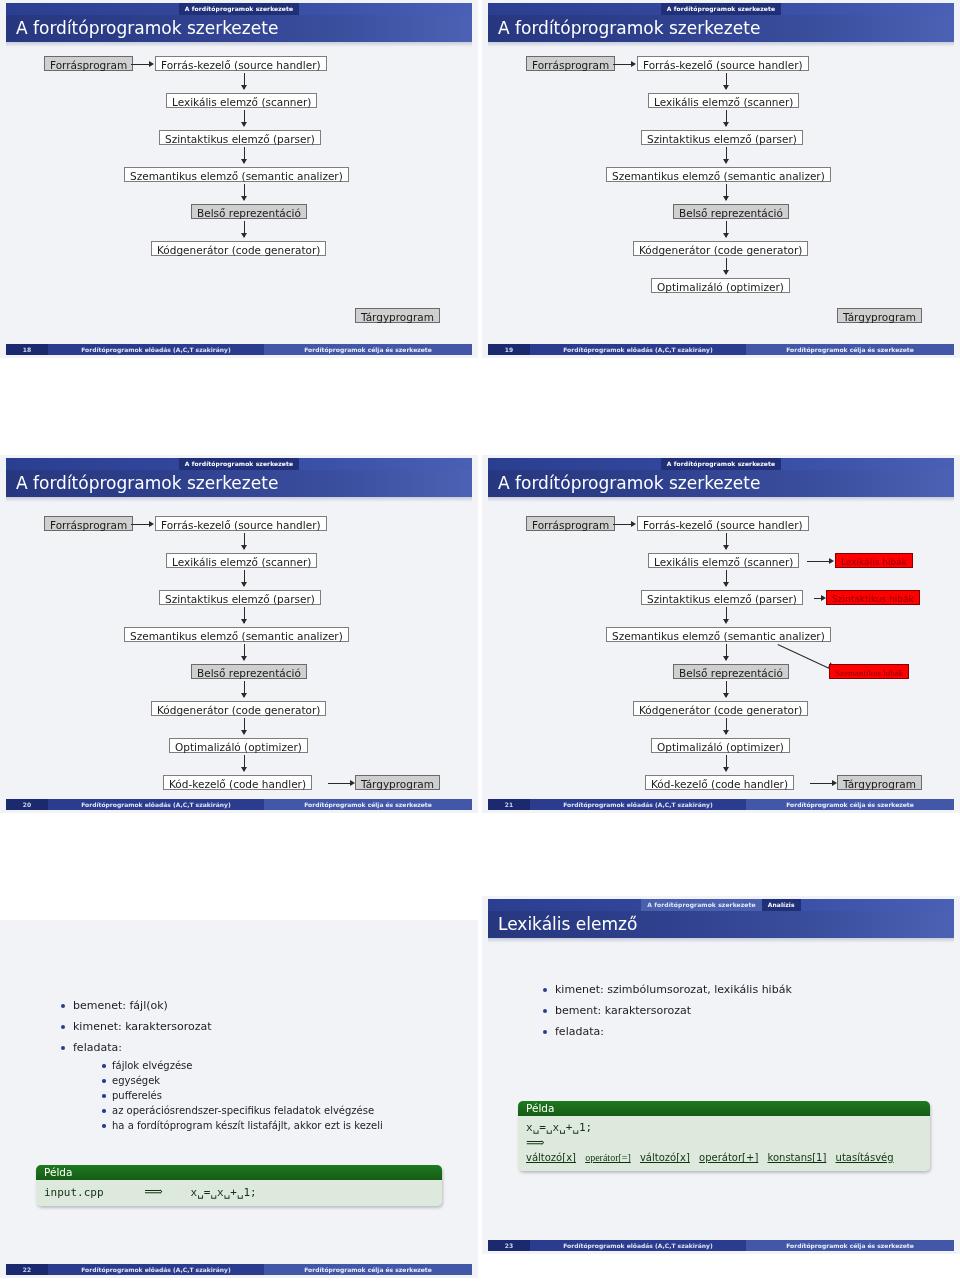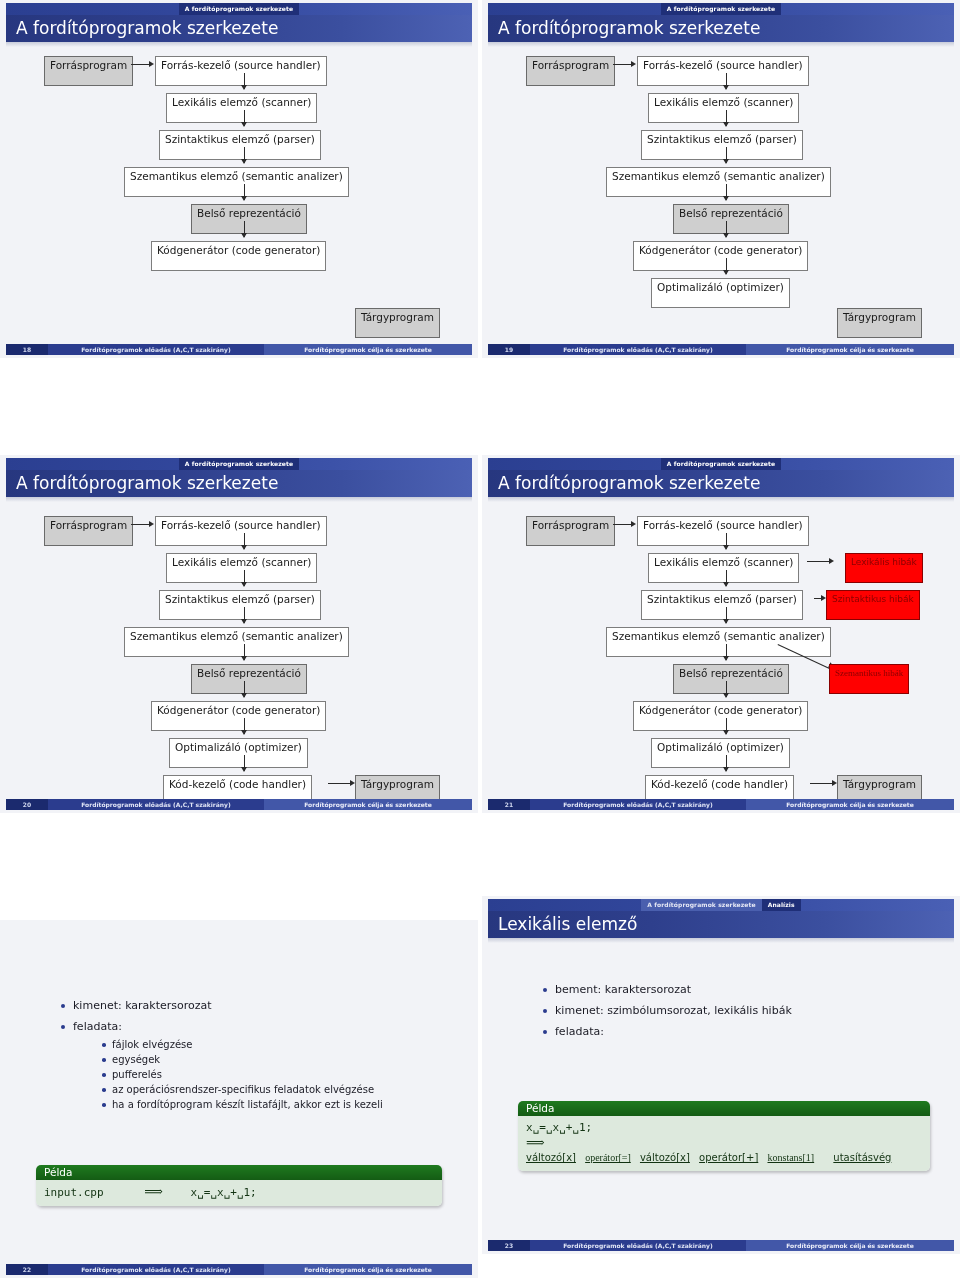--- a/index.html
+++ b/index.html
@@ -32,21 +32,21 @@
   .f-page{width:42px;background:#1b2a6e;color:#cfd6ee;font-size:6px;font-weight:bold;
           line-height:11px;text-align:center;}
   .f-mid{width:216px;background:#2b3c8e;color:#dfe4f5;font-size:6px;font-weight:bold;
          line-height:11px;text-align:center;white-space:nowrap;}
   .f-right{flex:1;background:#4257a8;color:#e8ebf8;font-size:6px;font-weight:bold;
            line-height:11px;text-align:center;white-space:nowrap;}
 
   
   .canvas{position:absolute;left:0;top:47px;width:478px;height:296px;}
   .node{position:absolute;border:1px solid #7d7d7d;background:#ffffff;color:#1a1a1a;
-        font-size:10.5px;line-height:15px;height:30px;padding:1px 5px;white-space:nowrap;
+        font-size:10.5px;line-height:15px;height:15px;padding:1px 5px;white-space:nowrap;
         box-sizing:border-box;}
   .node.fill{background:#cfcfcf;border-color:#6a6a6a;}
   .node.err{background:#ff0000;border:1px solid #8a0000;color:#8a0000;font-size:9px;}
   .vline{position:absolute;width:1px;background:#2a2a2a;}
   .hline{position:absolute;height:1px;background:#2a2a2a;}
   .arrowdn{position:absolute;width:0;height:0;border-left:3px solid transparent;
            border-right:3px solid transparent;border-top:5px solid #2a2a2a;}
   .arrowrt{position:absolute;width:0;height:0;border-top:3px solid transparent;
            border-bottom:3px solid transparent;border-left:5px solid #2a2a2a;}
   .diagline{position:absolute;height:1px;background:#2a2a2a;transform-origin:0 0;}
@@ -224,21 +224,21 @@
     <div class="canvas">
       <div class="node fill" style="left:44px;top:14px;">Forrásprogram</div>
       <div class="hline" style="left:131px;top:22px;width:19px;"></div>
       <div class="arrowrt" style="left:149px;top:19px;"></div>
       <div class="node" style="left:155px;top:14px;">Forrás-kezelő (source handler)</div>
       <div class="vline" style="left:244px;top:31px;height:16px;"></div>
       <div class="arrowdn" style="left:241px;top:43px;"></div>
       <div class="node" style="left:166px;top:51px;">Lexikális elemző (scanner)</div>
       <div class="hline" style="left:325px;top:59px;width:25px;"></div>
       <div class="arrowrt" style="left:347px;top:56px;"></div>
-      <div class="node err" style="left:363px;top:51px;">Lexikális hibák</div>
+      <div class="node err" style="left:353px;top:51px;">Lexikális hibák</div>
       <div class="vline" style="left:244px;top:68px;height:16px;"></div>
       <div class="arrowdn" style="left:241px;top:80px;"></div>
       <div class="node" style="left:159px;top:88px;">Szintaktikus elemző (parser)</div>
       <div class="hline" style="left:332px;top:96px;width:10px;"></div>
       <div class="arrowrt" style="left:339px;top:93px;"></div>
       <div class="node err" style="left:344px;top:88px;">Szintaktikus hibák</div>
       <div class="vline" style="left:244px;top:105px;height:16px;"></div>
       <div class="arrowdn" style="left:241px;top:117px;"></div>
       <div class="node" style="left:124px;top:125px;">Szemantikus elemző (semantic analizer)</div>
       <div class="diagline" style="left:296px;top:142px;width:57px;transform:rotate(25deg);"></div>
@@ -263,20 +263,21 @@
     <div class="ftr">
       <div class="f-page">21</div>
       <div class="f-mid">Fordítóprogramok előadás (A,C,T szakirány)</div>
       <div class="f-right">Fordítóprogramok célja és szerkezete</div>
     </div>
   </div>
 
   <div class="slide s4">
     <div class="body">
       <ul class="lvl1">
+        <li>bemenet: fájl(ok)</li>
         <li>kimenet: karaktersorozat</li>
         <li>
           <span>feladata:</span>
           <ul class="lvl2">
             <li>fájlok elvégzése</li>
             <li>egységek</li>
             <li>pufferelés</li>
             <li>az operációsrendszer-specifikus feladatok elvégzése</li>
             <li>ha a fordítóprogram készít listafájlt, akkor ezt is kezeli</li>
           </ul>
@@ -307,38 +308,38 @@
           <span class="crumb dim">A fordítóprogramok szerkezete</span>
           <span class="crumb active">Analízis</span>
         </div>
       </div>
       <div class="titlebar"></div>
       <div class="titletxt">Lexikális elemző</div>
       <div class="hdrshade"></div>
     </div>
     <div class="body">
       <ul class="lvl1" style="top:40px;">
+        <li>kimenet: szimbólumsorozat, lexikális hibák</li>
         <li>bement: karaktersorozat</li>
-        <li>kimenet: szimbólumsorozat, lexikális hibák</li>
         <li>
           <span>feladata:</span>
         </li>
       </ul>
       <div class="block" style="left:36px;top:158px;width:412px;">
         <div class="block-title">Példa</div>
         <div class="block-body">
           <div class="row">x␣=␣x␣+␣1;</div>
           <div class="row imp" style="letter-spacing:-1px;">⟹</div>
           <div class="row" style="font-family:'DejaVu Sans',sans-serif;font-size:10px;">
             <span class="tok">változó[x]</span>
             <span class="tok" style="margin-left:6px;font-family:Liberation Serif, serif;">operátor[=]</span>
             <span class="tok" style="margin-left:6px;">változó[x]</span>
             <span class="tok" style="margin-left:6px;">operátor[+]</span>
-            <span class="tok" style="margin-left:6px;font-family:Liberation Serif, serif;">konstans[1]</span>
-            <span class="tok" style="margin-left:16px;">utasításvég</span>
+            <span class="tok" style="margin-left:6px;">konstans[1]</span>
+            <span class="tok" style="margin-left:6px;">utasításvég</span>
           </div>
         </div>
       </div>
     </div>
     <div class="ftr">
       <div class="f-page">23</div>
       <div class="f-mid">Fordítóprogramok előadás (A,C,T szakirány)</div>
       <div class="f-right">Fordítóprogramok célja és szerkezete</div>
     </div>
   </div>

